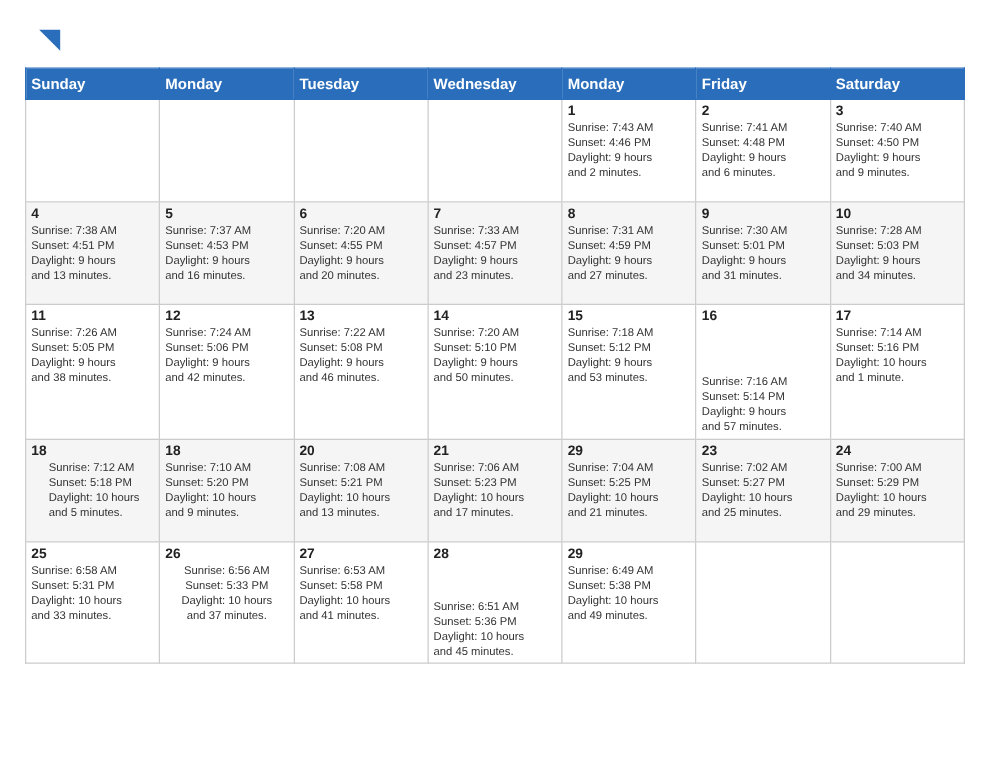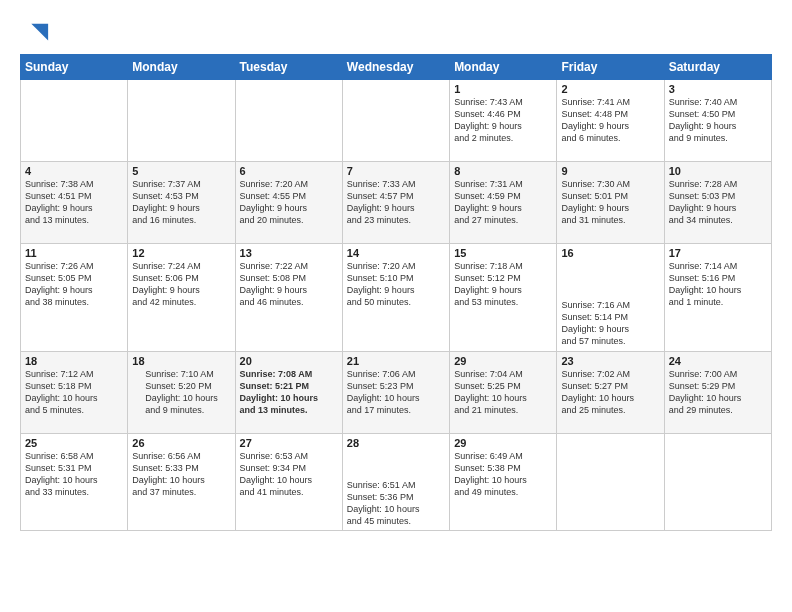--- a/index.html
+++ b/index.html
@@ -258,35 +258,35 @@
             <span class="day-num">17</span>
             <div class="day-info" style="white-space: pre-line;">Sunrise: 7:14 AM
 Sunset: 5:16 PM
 Daylight: 10 hours
 and 1 minute.</div>
           </td>
         </tr>
         <tr>
           <td>
             <span class="day-num">18</span>
-            <div class="day-info" style="white-space: pre-line;">Sunrise: 7:12 AM
+            <div class="day-info" style="white-space: pre-line; margin-left: 14px;">Sunrise: 7:12 AM
 Sunset: 5:18 PM
 Daylight: 10 hours
 and 5 minutes.</div>
           </td>
           <td>
             <span class="day-num">18</span>
-            <div class="day-info" style="white-space: pre-line; margin-left: 13px;">Sunrise: 7:10 AM
+            <div class="day-info" style="white-space: pre-line;">Sunrise: 7:10 AM
 Sunset: 5:20 PM
 Daylight: 10 hours
 and 9 minutes.</div>
           </td>
           <td>
             <span class="day-num">20</span>
-            <div class="day-info" style="white-space: pre-line; font-weight: bold;">Sunrise: 7:08 AM
+            <div class="day-info" style="white-space: pre-line;">Sunrise: 7:08 AM
 Sunset: 5:21 PM
 Daylight: 10 hours
 and 13 minutes.</div>
           </td>
           <td>
             <span class="day-num">21</span>
             <div class="day-info" style="white-space: pre-line;">Sunrise: 7:06 AM
 Sunset: 5:23 PM
 Daylight: 10 hours
 and 17 minutes.</div>
@@ -316,29 +316,29 @@
         <tr>
           <td>
             <span class="day-num">25</span>
             <div class="day-info" style="white-space: pre-line;">Sunrise: 6:58 AM
 Sunset: 5:31 PM
 Daylight: 10 hours
 and 33 minutes.</div>
           </td>
           <td>
             <span class="day-num">26</span>
-            <div class="day-info" style="white-space: pre-line;">Sunrise: 6:56 AM
+            <div class="day-info" style="white-space: pre-line; text-align: center;">Sunrise: 6:56 AM
 Sunset: 5:33 PM
 Daylight: 10 hours
 and 37 minutes.</div>
           </td>
           <td>
             <span class="day-num">27</span>
             <div class="day-info" style="white-space: pre-line;">Sunrise: 6:53 AM
-Sunset: 9:34 PM
+Sunset: 5:58 PM
 Daylight: 10 hours
 and 41 minutes.</div>
           </td>
           <td>
             <span class="day-num">28</span>
             <div class="day-info" style="white-space: pre-line; margin-top: 30px;">Sunrise: 6:51 AM
 Sunset: 5:36 PM
 Daylight: 10 hours
 and 45 minutes.</div>
           </td>

